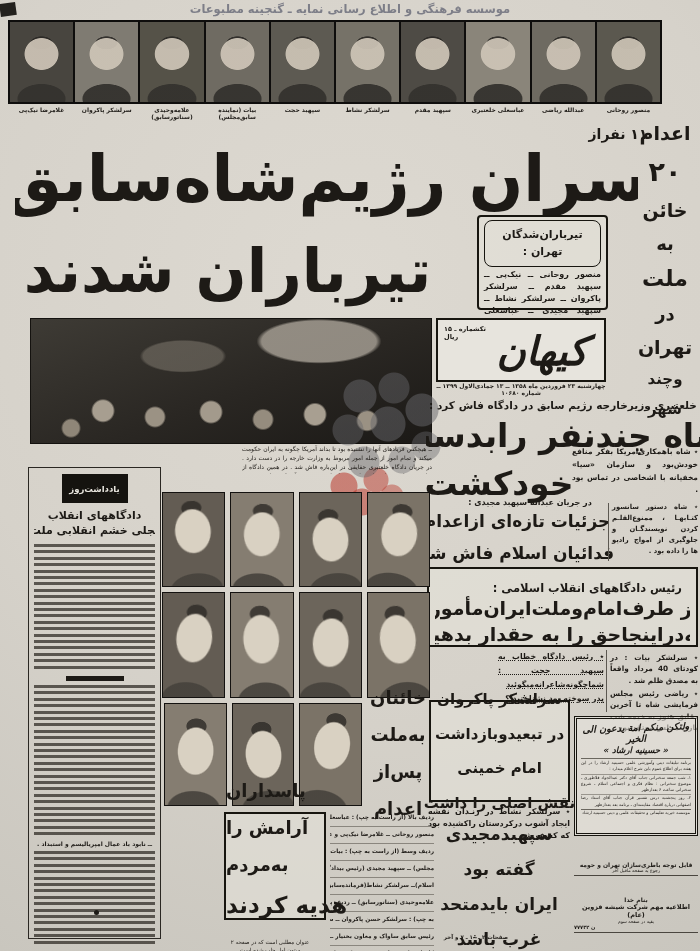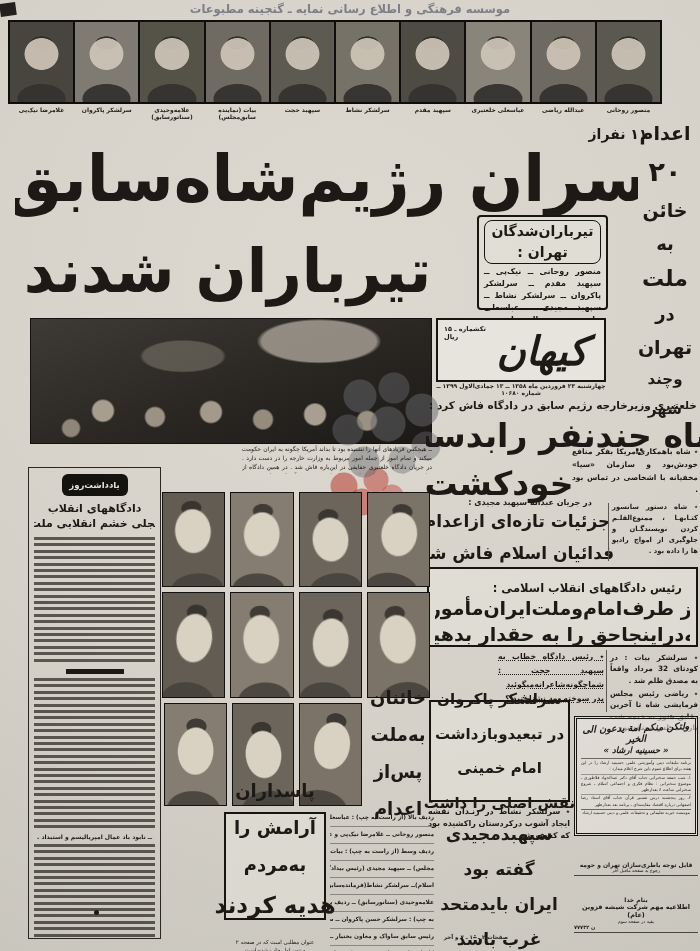--- a/index.html
+++ b/index.html
@@ -117,21 +117,21 @@
     <span style="font-size:18px;">به</span>
     <span style="font-size:22px;">ملت</span>
     <span style="font-size:18px;">در</span>
     <span style="font-size:19px;">تهران</span>
     <span style="font-size:15px;">وچند</span>
     <span style="font-size:15px;">شهر</span>
   </div>
 
   <div class="abs bdr" style="left:477px;top:215px;width:131px;height:95px;border-radius:4px;padding:3px 5px;font-size:8px;font-weight:bold;line-height:1.5;">
     <div style="text-align:center;margin-bottom:2px;">
-      <span style="display:inline-block;border:1px solid #17150f;border-radius:8px;padding:0 5px;font-size:14px;">تیرباران‌شدگان تهران :</span>
+      <span style="display:inline-block;border:1px solid #17150f;border-radius:8px;padding:6px 5px;font-size:11px;">تیرباران‌شدگان تهران :</span>
     </div>
     <div class="justify">منصور روحانی ــ نیک‌پی ــ سپهبد مقدم ــ سرلشکر پاکروان ــ سرلشکر نشاط ــ سپهبد مجیدی ــ عباسعلی خلعتبری ــ عبداله ریاضی ــ سپهبد حجت ــ یک‌نماینده و یک‌سناتور سابق</div>
   </div>
 
   <div id="bigphoto" class="abs" style="left:30px;top:318px;width:400px;height:124px;"></div>
   <div id="stamp" class="abs" style="left:318px;top:368px;width:135px;height:152px;"></div>
   <div class="abs justify" style="left:242px;top:444px;width:190px;height:30px;font-size:6px;line-height:1.5;overflow:hidden;">ــ هیچکس فریادهای آنها را نشنیده بود تا بداند آمریکا چگونه به ایران حکومت میکند و تمام امور از جمله امور مربوط به وزارت خارجه را در دست دارد . در جریان دادگاه خلعتبری حقایقی در این‌باره فاش شد . در همین دادگاه از زبان وزیرخارجه شاه سابق فاش شد که او بدست خود آدم کشته است .</div>
 
   <div class="abs bdr" style="left:436px;top:318px;width:170px;height:64px;background:#e7e4dd;">
     <div class="abs" style="left:6px;top:5px;width:52px;font-size:6.5px;font-weight:bold;text-align:left;direction:rtl;">تکشماره ـ ۱۵ ریال</div>
@@ -151,21 +151,21 @@
   </div>
   <div class="abs justify" style="left:612px;top:502px;width:86px;height:62px;font-size:6.8px;font-weight:bold;line-height:1.6;">٭ شاه دستور سانسور کتـابهـا ، ممنوع‌القلـم کردن نویسندگـان و جلوگیری از امواج رادیو ها را داده بود .</div>
   <div class="abs vrule" style="left:608px;top:503px;height:58px;"></div>
 
   <div class="abs bdr" style="left:427px;top:567px;width:271px;height:80px;border-width:2.5px;padding:12px 6px;">
     <div style="font-size:11.5px;font-weight:900;text-align:right;padding-right:8px;">رئیس دادگاههای انقلاب اسلامی :</div>
     <div class="ctr hd" style="font-size:19px;height:26px;">مااز طرف‌امام‌وملت‌ایران‌مأموریم</div>
     <div class="ctr hd" style="font-size:19px;height:26px;">که‌دراینجاحق را به حقدار بدهیم</div>
   </div>
 
-  <div class="abs justify" style="left:610px;top:652px;width:88px;height:32px;font-size:7.3px;font-weight:bold;line-height:1.55;">٭ سرلشکر بیات : در کودتای 32 مرداد واقعاً به مصدق ظلم شد .</div>
+  <div class="abs justify" style="left:610px;top:652px;width:88px;height:32px;font-size:7.3px;font-weight:bold;line-height:1.55;">٭ سرلشکر بیات : در کودتای 40 مرداد واقعاً به مصدق ظلم شد .</div>
   <div class="abs justify" style="left:610px;top:688px;width:88px;height:42px;font-size:7.3px;font-weight:bold;line-height:1.55;">٭ ریاضی رئیس مجلس فرمایشی شاه تا آخرین دقایق هنوز به خیمه شب بازی مجلس معتقد بود .</div>
   <div class="abs justify" style="left:498px;top:650px;width:106px;height:52px;font-size:7.8px;font-weight:bold;line-height:1.8;text-decoration:underline dotted 1px;">٭ رئیس دادگاه خطاب به سپهبد حجت : شماچگونه‌شاعرانه‌میگوئید پدر سوخته بود نشناختید ؟</div>
   <div class="abs vrule" style="left:606px;top:650px;height:62px;"></div>
 
   <div class="abs bdr col ctr" style="left:429px;top:700px;width:141px;height:102px;font-weight:900;line-height:1.5;">
     <span style="font-size:15px;white-space:nowrap;">سرلشکر پاکروان</span>
     <span style="font-size:15px;white-space:nowrap;">در تبعیدوبازداشت</span>
     <span style="font-size:15px;white-space:nowrap;">امام خمینی</span>
     <span style="font-size:15px;white-space:nowrap;">نقش اصلی را داشت</span>
   </div>
@@ -205,21 +205,21 @@
       <div style="font-size:4.5px;">بقیه در صفحه ماقبل آخر</div>
     </div>
     <div class="ad">
       <div style="font-size:6px;font-weight:bold;">اطلاعیه مهم</div>
       <div style="font-size:5px;">قابل توجه مصرف‌کنندگان محترم لاستیک اتومبیل</div>
       <div style="font-size:4.5px;">بقیه درصفحه ۳</div>
     </div>
   </div>
 
   <div class="abs" style="left:28px;top:467px;width:133px;height:472px;border:1.5px solid #2a2722;box-sizing:border-box;padding:4px 5px;">
-    <div class="ctr" style="width:66px;height:22px;margin:2px auto 5px;background:#15130f;color:#e8e5de;font-size:8.5px;font-weight:bold;border-radius:6px;">یادداشت‌روز</div>
+    <div class="ctr" style="width:66px;height:29px;margin:2px auto 5px;background:#15130f;color:#e8e5de;font-size:8.5px;font-weight:bold;">یادداشت‌روز</div>
     <div class="ctr hd" style="font-size:11px;height:15px;">دادگاههای انقلاب</div>
     <div class="ctr hd" style="font-size:11px;height:15px;">تجلی خشم انقلابی ملت</div>
     <div class="sim" style="height:128px;margin-top:6px;"></div>
     <div style="width:58px;height:5px;background:#1d1a16;margin:4px auto;"></div>
     <div class="sim" style="height:150px;"></div>
     <div class="ctr" style="font-size:6px;font-weight:bold;height:10px;margin-top:3px;">ــ نابود باد عمال امپریالیسم و استبداد .</div>
     <div class="sim" style="height:96px;margin-top:3px;"></div>
   </div>
 
   <div class="abs mugrow" style="left:162px;top:492px;width:268px;height:95px;">
@@ -252,21 +252,21 @@
     <span class="cap-line">منصور روحانی ــ غلامرضا نیک‌پی و عبداله ریاضی ،</span>
     <span class="cap-line">ردیف وسط (از راست به چپ) : بیات (نماینده سابق</span>
     <span class="cap-line">مجلس) ــ سپهبد مجیدی (رئیس بیدادگاه فدائیان</span>
     <span class="cap-line">اسلام)ــ سرلشکر نشاط(فرمانده‌سابق گاردجاویدان)ــ</span>
     <span class="cap-line">علامه‌وحیدی (سناتورسابق) ــ ردیف پائین (ازراست</span>
     <span class="cap-line">به چپ) : سرلشکر حسن پاکروان ــ سپهبد مقدم</span>
     <span class="cap-line">رئیس سابق ساواک و معاون بختیار ــ سپهبد حجت</span>
     <span class="cap-line">کاشانی (رئیس اسبق ورزش کشور)</span>
   </div>
 
-  <div class="abs bdr col ctr" style="left:224px;top:812px;width:102px;height:108px;font-weight:900;line-height:1.4;">
+  <div class="abs bdr col ctr" style="left:224px;top:812px;width:102px;height:108px;font-weight:900;line-height:1.4;align-items:flex-end;">
     <span style="font-size:18px;white-space:nowrap;">پاسداران</span>
     <span style="font-size:18px;white-space:nowrap;">آرامش را</span>
     <span style="font-size:18px;white-space:nowrap;">به‌مردم</span>
     <span style="font-size:23px;white-space:nowrap;">هدیه کردند</span>
     <span style="font-size:5.5px;font-weight:normal;margin-top:4px;width:90%;text-align:center;line-height:1.5;">عنوان مطلبی است که در صفحه ۲ ستون اول چاپ شده است</span>
   </div>
 
   <div class="abs" style="left:94px;top:910px;width:5px;height:5px;border-radius:50%;background:#1d1a16;"></div>
 
 </div>

